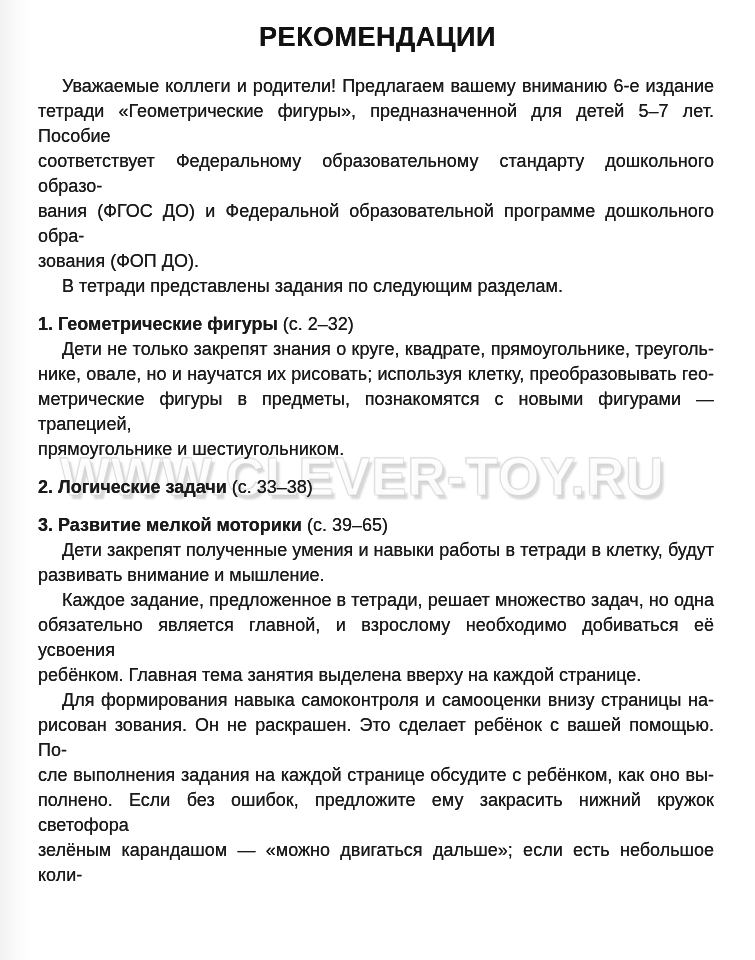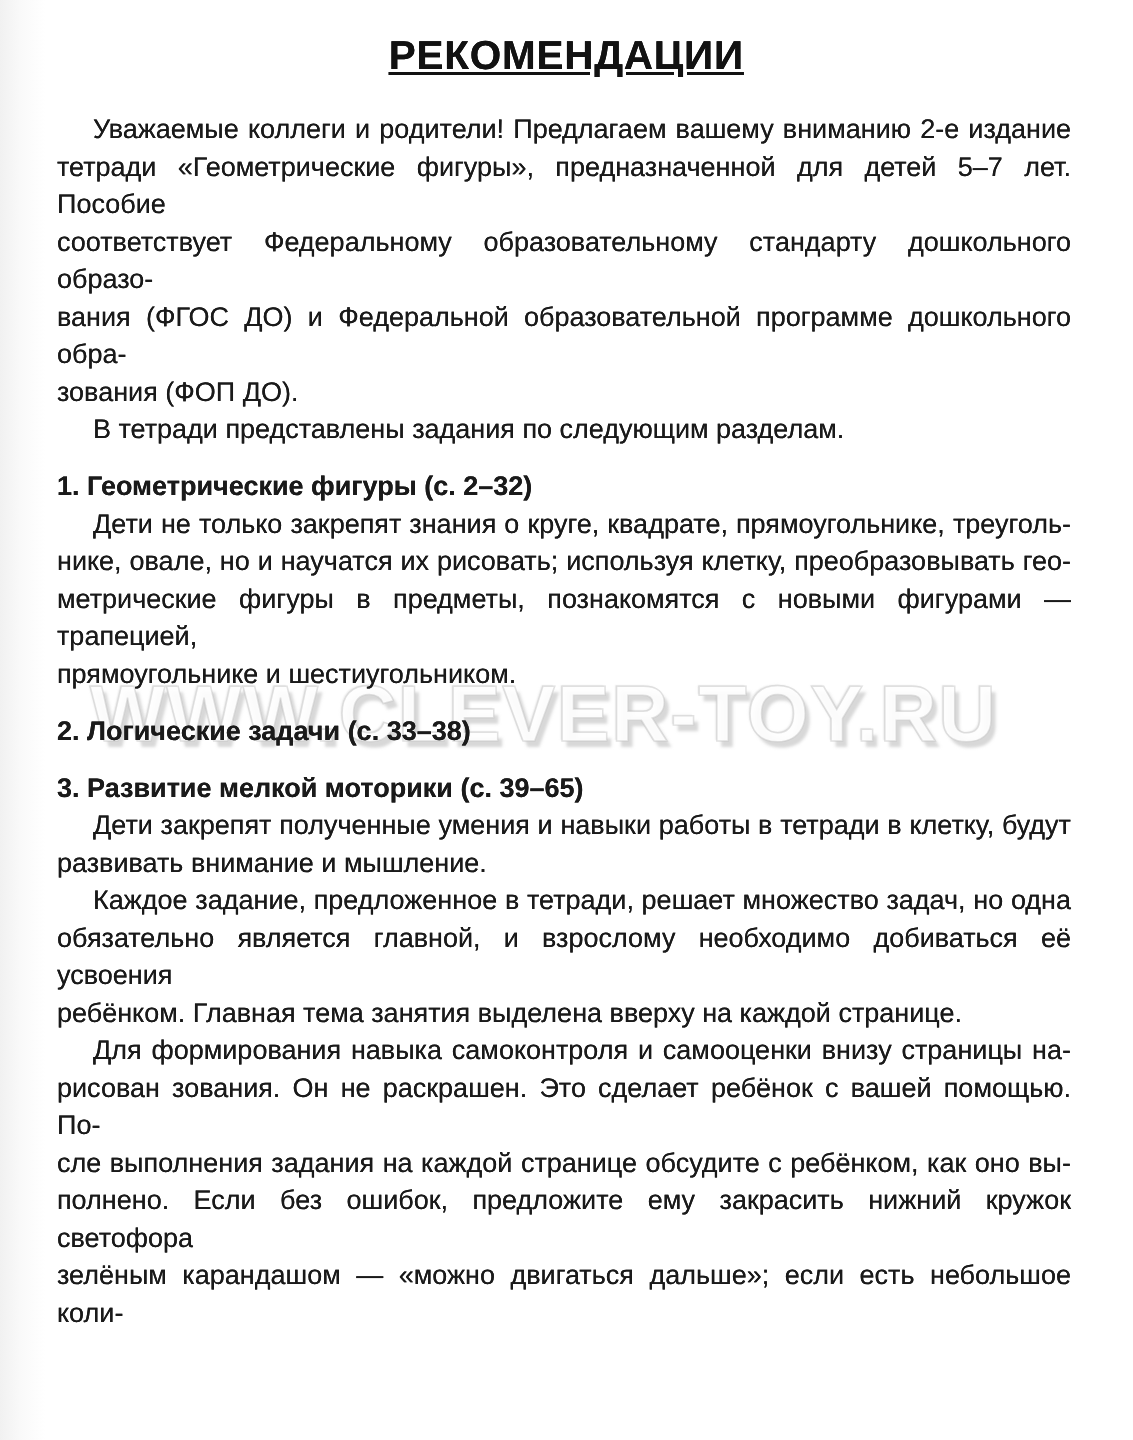--- a/index.html
+++ b/index.html
@@ -26,21 +26,20 @@
   .title {
     position: relative;
     z-index: 2;
     padding-top: 22px;
     text-align: center;
     font-size: 27px;
     font-weight: 700;
     letter-spacing: 0.5px;
     color: #121212;
     text-shadow: 0 0 0.4px #000;
-    text-decoration: underline;
   }
   .doc-body {
     position: absolute;
     left: 38px;
     top: 74px;
     width: 676px;
     z-index: 2;
     font-size: 18px;
     line-height: 25px;
     color: #1a1a1a;
@@ -50,21 +49,21 @@
   .line {
     text-align: justify;
     text-align-last: justify;
   }
   .line.last { text-align-last: left; }
   .line.first { padding-left: 24px; }
   .heading {
     margin-top: 13px;
     font-weight: 700;
   }
-  .heading .h-pages { font-weight: 700; }
+  .heading .h-pages { font-weight: 400; }
   .watermark {
     position: absolute;
     left: 60px;
     top: 446px;
     width: 672px;
     z-index: 1;
     font-size: 53px;
     font-weight: 700;
     letter-spacing: 1px;
     white-space: nowrap;
@@ -76,21 +75,21 @@
 </style>
 </head>
 <body>
 
 <div class="page">
   <div class="scan-edge"></div>
   <div class="watermark">WWW.CLEVER-TOY.RU</div>
   <div class="title">РЕКОМЕНДАЦИИ</div>
   <div class="doc-body" id="doc-body">
       <div class="para">
-        <div class="line first">Уважаемые коллеги и родители! Предлагаем вашему вниманию 2-е издание</div>
+        <div class="line first">Уважаемые коллеги и родители! Предлагаем вашему вниманию 6-е издание</div>
         <div class="line">тетради «Геометрические фигуры», предназначенной для детей 5–7 лет. Пособие</div>
         <div class="line">соответствует Федеральному образовательному стандарту дошкольного образо-</div>
         <div class="line">вания (ФГОС ДО) и Федеральной образовательной программе дошкольного обра-</div>
         <div class="line last">зования (ФОП ДО).</div>
       </div>
       <div class="para">
         <div class="line first last">В тетради представлены задания по следующим разделам.</div>
       </div>
       <div class="heading"><span class="h-bold">1. Геометрические фигуры</span><span class="h-pages"> (с. 2–32)</span></div>
       <div class="para">

